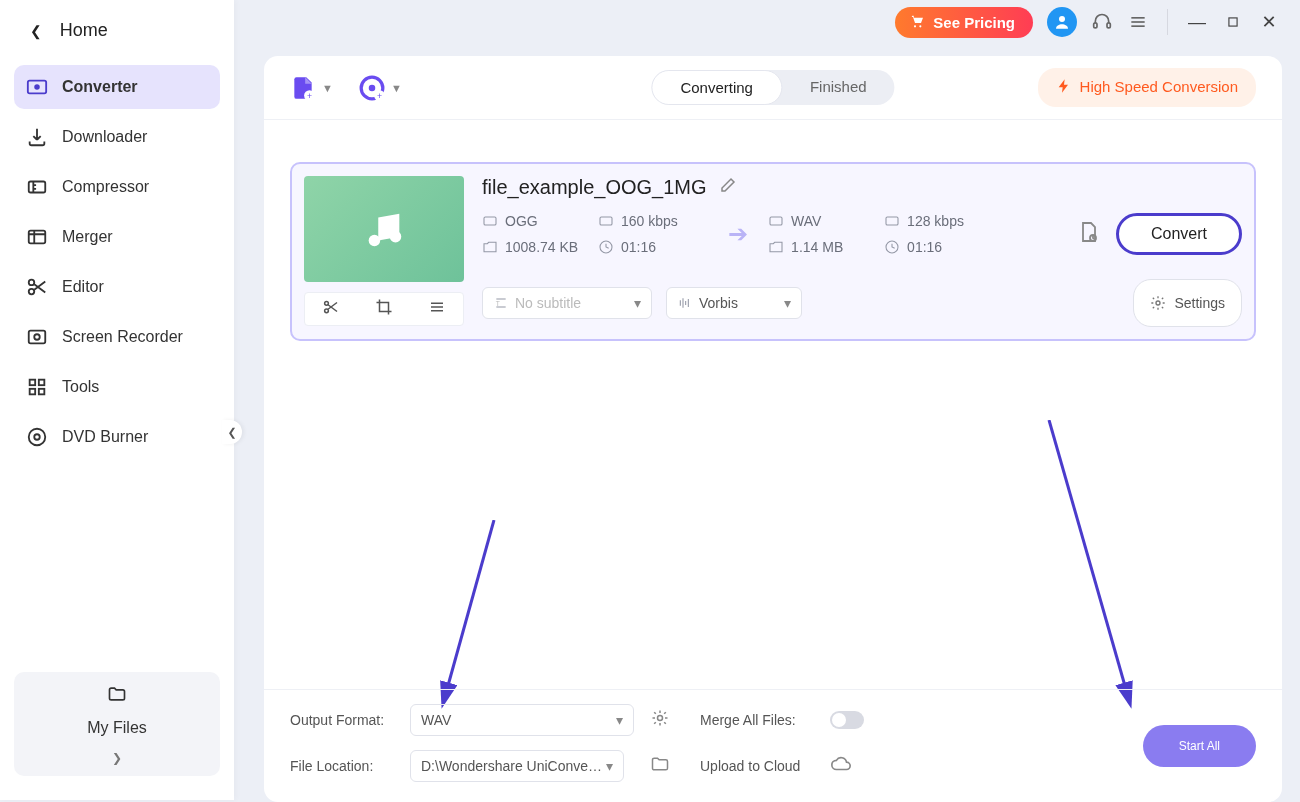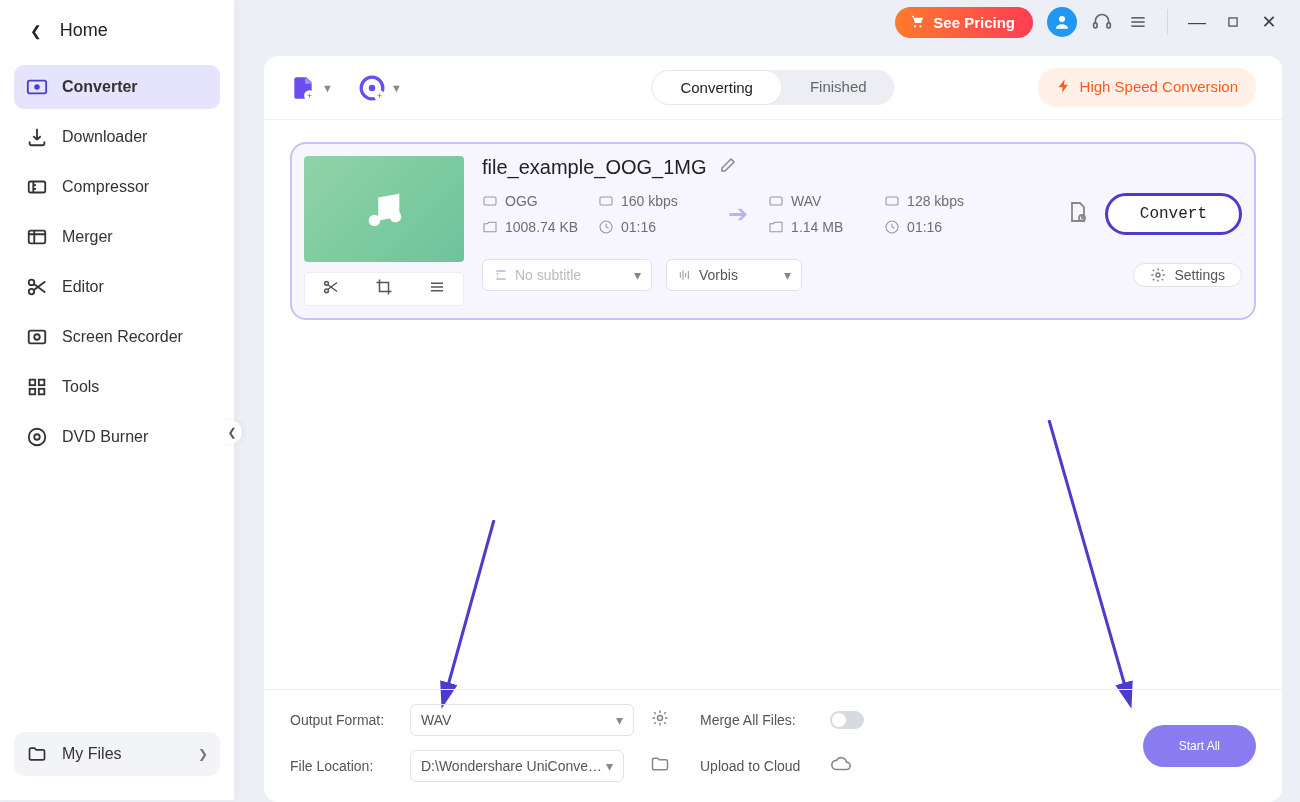--- a/index.html
+++ b/index.html
@@ -7,21 +7,21 @@
 
   
   .sidebar { position: absolute; left: 0; top: 0; width: 234px; height: 800px; background: #fff; box-shadow: 2px 0 6px rgba(0,0,0,.03); display: flex; flex-direction: column; }
   .home-row { display: flex; align-items: center; gap: 18px; padding: 20px 0 20px 30px; font-size: 18px; color: #222; cursor: pointer; }
   .chev { font-size: 14px; color: #222; }
   .nav { padding: 4px 14px 0 14px; display: flex; flex-direction: column; gap: 6px; }
   .nav-item { display: flex; align-items: center; gap: 14px; padding: 11px 12px; border-radius: 10px; color: #333; font-size: 16px; cursor: pointer; }
   .nav-item.active { background: #e6e3fd; font-weight: 600; }
   .nav-ico { width: 22px; height: 22px; display: flex; align-items: center; justify-content: center; }
   .sidebar-bottom { margin-top: auto; padding: 0 14px 24px; }
-  .myfiles { display: flex; align-items: center; gap: 14px; background: #f3f4f8; border-radius: 10px; padding: 11px 12px; font-size: 16px; color: #333; cursor: pointer; }
+  .myfiles { display: flex; align-items: center; gap: 14px; background: #f3f4f8; border-radius: 10px; padding: 11px 12px; font-size: 16px; color: #333; cursor: pointer; flex-direction: column; }
   .myfiles .grow { flex: 1; }
   .collapse-handle { position: absolute; left: 222px; top: 420px; width: 20px; height: 24px; background: #fff; border-radius: 0 14px 14px 0; box-shadow: 2px 0 4px rgba(0,0,0,.06); display:flex; align-items:center; justify-content:center; font-size:11px; color:#555; cursor:pointer; }
 
   
   .topbar { position: absolute; left: 234px; right: 0; top: 0; height: 44px; display: flex; align-items: center; justify-content: flex-end; gap: 14px; padding-right: 20px; }
   .see-pricing { background: linear-gradient(90deg,#ff7a2d,#ff3d54); color: #fff; border-radius: 18px; padding: 6px 18px 6px 14px; display:flex; align-items:center; gap:8px; font-weight:700; font-size:15px; cursor:pointer; }
   .avatar { width: 30px; height: 30px; border-radius: 50%; background: #2196f3; display:flex; align-items:center; justify-content:center; cursor:pointer; }
   .icoBtn { width: 22px; height: 22px; color: #555; cursor: pointer; display:flex; align-items:center; justify-content:center; }
   .win-sep { width: 1px; height: 26px; background: #d6d8e0; margin: 0 4px; }
   .win-btn { width: 22px; height: 22px; color: #444; cursor: pointer; display:flex; align-items:center; justify-content:center; font-size:18px; }
@@ -35,39 +35,39 @@
   .tb-center { position:absolute; left:50%; transform:translateX(-50%); }
   .tab-seg { display:flex; background:#eceef4; border-radius:20px; overflow:hidden; }
   .tab { padding: 8px 28px; font-size: 15px; color:#666; cursor:pointer; }
   .tab.active { background:#fff; border:1px solid #e4e6ee; border-radius:20px; color:#222; }
   .tb-right { margin-left:auto; }
   .hsc { background:#fff1e8; color:#ff5a1f; border-radius:18px; padding:10px 18px; display:flex; align-items:flex-start; gap:8px; font-size:15px; cursor:pointer; }
 
   .content { flex:1; padding: 22px 26px 0; position:relative; }
 
   
-  .filecard { border:2px solid #c7c2fc; border-radius:16px; background:#f7f6ff; padding:12px; }
+  .filecard { border:2px solid #c7c2fc; border-radius:10px; background:#f7f6ff; padding:12px;margin-top:20px; }
   .fc-top { display:flex; gap:18px; }
   .thumb-col { display:flex; flex-direction:column; gap:10px; }
   .thumb { width:160px; height:106px; background:linear-gradient(135deg,#8fd4a8,#6ec29a); border-radius:4px; display:flex; align-items:center; justify-content:center; }
   .thumb-actions { background:#fff; border:1px solid #eceef4; border-radius:4px; display:flex; justify-content:space-around; align-items:center; height:34px; width:160px; }
   .thumb-actions span { cursor:pointer; color:#555; }
   .info-col { flex:1; display:flex; flex-direction:column; gap:14px; }
   .fname-row { display:flex; align-items:center; gap:12px; font-size:20px; color:#222; }
   .mid-row { display:flex; align-items:center; gap:6px; }
   .spec-col { display:flex; flex-direction:column; gap:10px; }
   .spec { display:flex; align-items:center; gap:7px; color:#6a6e7a; font-size:14px; width:110px; }
   .arrow-sep { margin: 0 14px; color:#b9b3f6; font-size:24px; }
   .right-ctrls { margin-left:auto; display:flex; align-items:center; gap:16px; }
-  .convert-btn { border:3px solid #4b3ccc; background:#fff; color:#222; border-radius:24px; padding:9px 32px; font-size:16px; cursor:pointer;font-family:Liberation Mono, monospace; }
+  .convert-btn { border:3px solid #4b3ccc; background:#fff; color:#222; border-radius:24px; padding:9px 32px; font-size:16px; cursor:pointer; }
   .bottom-row { display:flex; align-items:center; gap:14px; margin-top:10px; }
   .dd { border:1px solid #e0e2ea; background:#fff; border-radius:6px; height:32px; display:flex; align-items:center; padding:0 10px; gap:6px; color:#888; font-size:14px; cursor:pointer; }
   .dd .val { color:#555; }
   .dd-caret { margin-left:auto; color:#888; }
-  .settings-btn { border:1px solid #e0e2ea; background:#fff; border-radius:18px; height:24px; display:flex; align-items:center; gap:8px; padding:0 16px; color:#555; font-size:14px; cursor:pointer; }
+  .settings-btn { border:1px solid #e0e2ea; background:#fff; border-radius:18px; height:48px; display:flex; align-items:center; gap:8px; padding:0 16px; color:#555; font-size:14px; cursor:pointer; }
 
   
   .footer { border-top:1px solid #eef0f5; padding: 14px 26px 20px; display:grid; grid-template-columns: 110px 230px 40px 120px 100px; row-gap:14px; column-gap:10px; align-items:center; position:relative; }
   .footer .lbl { color:#555; font-size:14px; }
   .out-dd { border:1px solid #e0e2ea; border-radius:6px; height:32px; display:flex; align-items:center; padding:0 10px; font-size:14px; color:#555; cursor:pointer; width:224px; }
   .loc-dd { width:214px; white-space:nowrap; overflow:hidden; text-overflow:ellipsis; }
   .toggle { width:34px; height:18px; background:#d8dae2; border-radius:10px; position:relative; cursor:pointer; }
   .toggle::after { content:""; position:absolute; left:2px; top:2px; width:14px; height:14px; background:#fff; border-radius:50%; }
   .startall { position:absolute; right:26px; top:50%; transform:translateY(-50%); background:#8a7cf0; color:#fff; border:none; border-radius:26px; padding:14px 36px; font-size:12px; cursor:pointer; }
 

